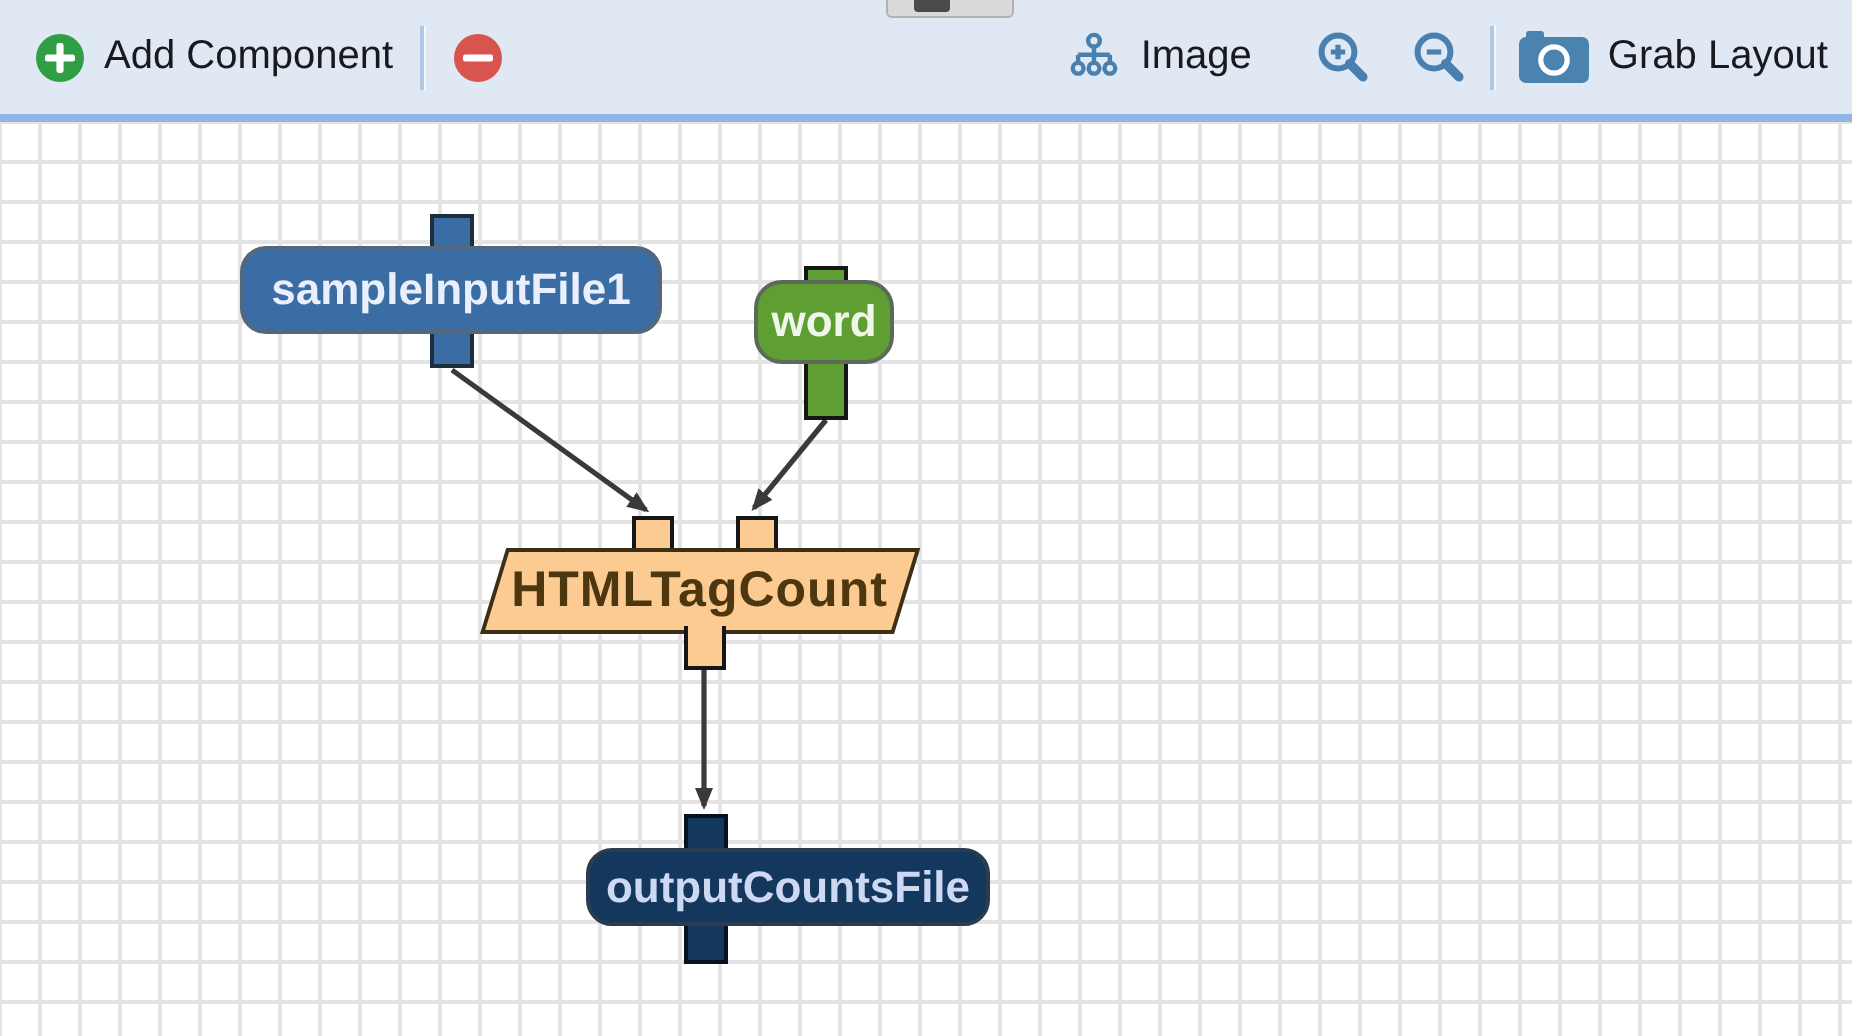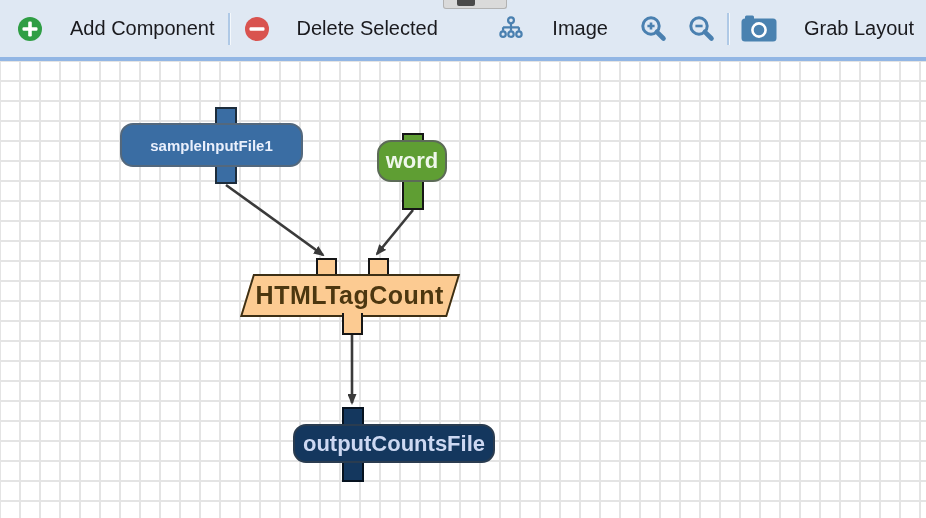--- a/index.html
+++ b/index.html
@@ -11,21 +11,21 @@
   }
 
   
   .toolbar {
     position:absolute; left:0; top:0; width:926px; height:57px;
     background:#dfe8f3;
     display:flex; align-items:center;
     padding:0 12px 0 17px;
   }
   .tb-btn {
-    display:flex; align-items:center; gap:27px;
+    display:flex; align-items:center; gap:9px;
     font-size:20px; color:#1a1a1e; cursor:pointer;
     white-space:nowrap;
     text-align:center;
   }
   .tb-sep {
     width:3px; height:32px; margin:0 13px;
     background:linear-gradient(to right,#afc9e6 0 2px,#f4f8fc 2px);
   }
   .tb-sep.right { margin:0 11px; }
   .icon { display:block; flex:0 0 auto; }
@@ -63,23 +63,23 @@
 
   .node-body {
     position:absolute; display:flex; align-items:center; justify-content:center;
     font-weight:bold; cursor:pointer; z-index:3;
   }
   .node-tab { position:absolute; z-index:2; cursor:pointer; }
 
   
   .tab-sample { left:215px; top:46px; width:22px; height:77px;
     background:#3a6da3; border:2px solid #1d2d3c; }
-  .body-sample { left:120px; top:62px; width:183px; height:44px;
+  .body-sample { left:120px; top:62px; width:211px; height:44px;
     background:#3a6da3; border:2px solid #53687d; border-radius:13px;
-    color:#e9effc; font-size:15px; }
+    color:#e9effc; font-size:22px; }
 
   
   .tab-word { left:402px; top:72px; width:22px; height:77px;
     background:#5f9e33; border:2px solid #161616; }
   .body-word { left:377px; top:79px; width:70px; height:42px;
     background:#5f9e33; border:2px solid #5c6b57; border-radius:14px;
     color:#eff7eb; font-size:22px; }
 
   
   .port {
@@ -120,21 +120,20 @@
       <span>Add Component</span>
     </div>
 
     <div class="tb-sep"></div>
 
     <div class="tb-btn">
       <svg class="icon" width="26" height="26" viewBox="0 0 26 26">
         <circle cx="13" cy="13" r="12" fill="#d9534f"></circle>
         <rect x="5.5" y="11.2" width="15" height="3.6" rx="1.2" fill="#ffffff"></rect>
       </svg>
-      <span>Delete Selected</span>
     </div>
 
     <div class="tb-btn ml-auto">
       <svg class="icon" width="28" height="28" viewBox="0 0 24 24">
         <g stroke="#4a80b0" stroke-width="1.9" fill="none">
           <circle cx="12" cy="4.6" r="2.5"></circle>
           <path d="M12 7.1 V10.6 M5.2 10.6 H18.8 M5.2 10.6 V13.6 M12 10.6 V13.6 M18.8 10.6 V13.6"></path>
           <circle cx="5.2" cy="16.4" r="2.3"></circle>
           <circle cx="12" cy="16.4" r="2.3"></circle>
           <circle cx="18.8" cy="16.4" r="2.3"></circle>

